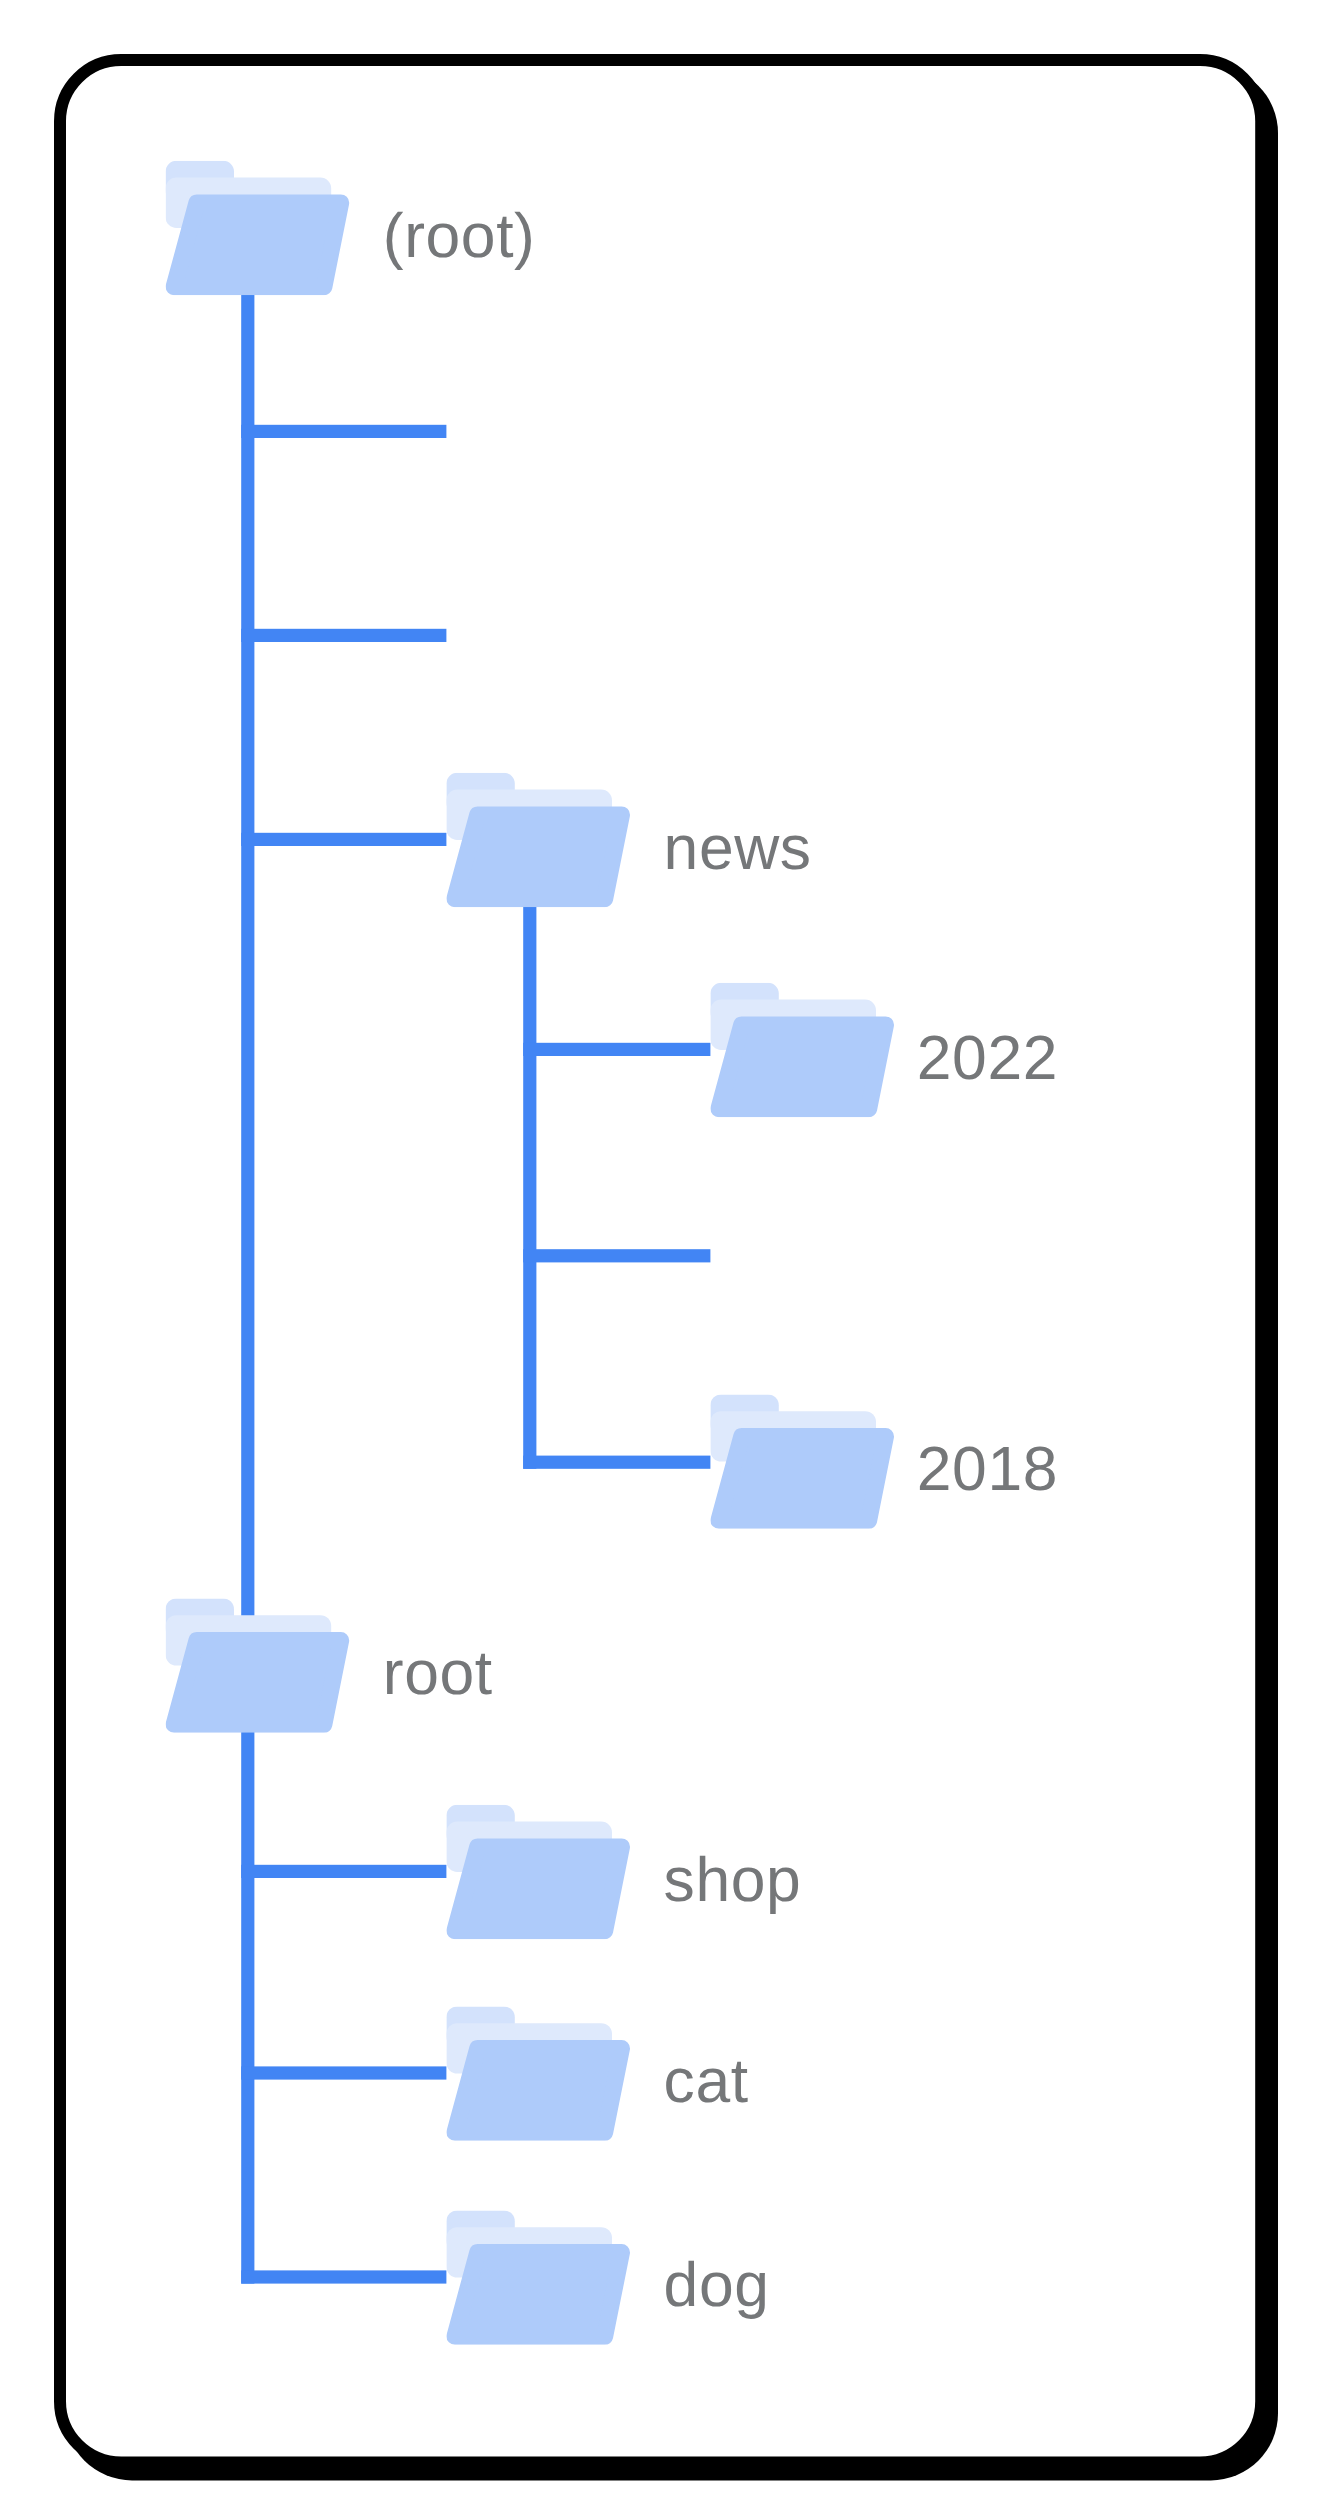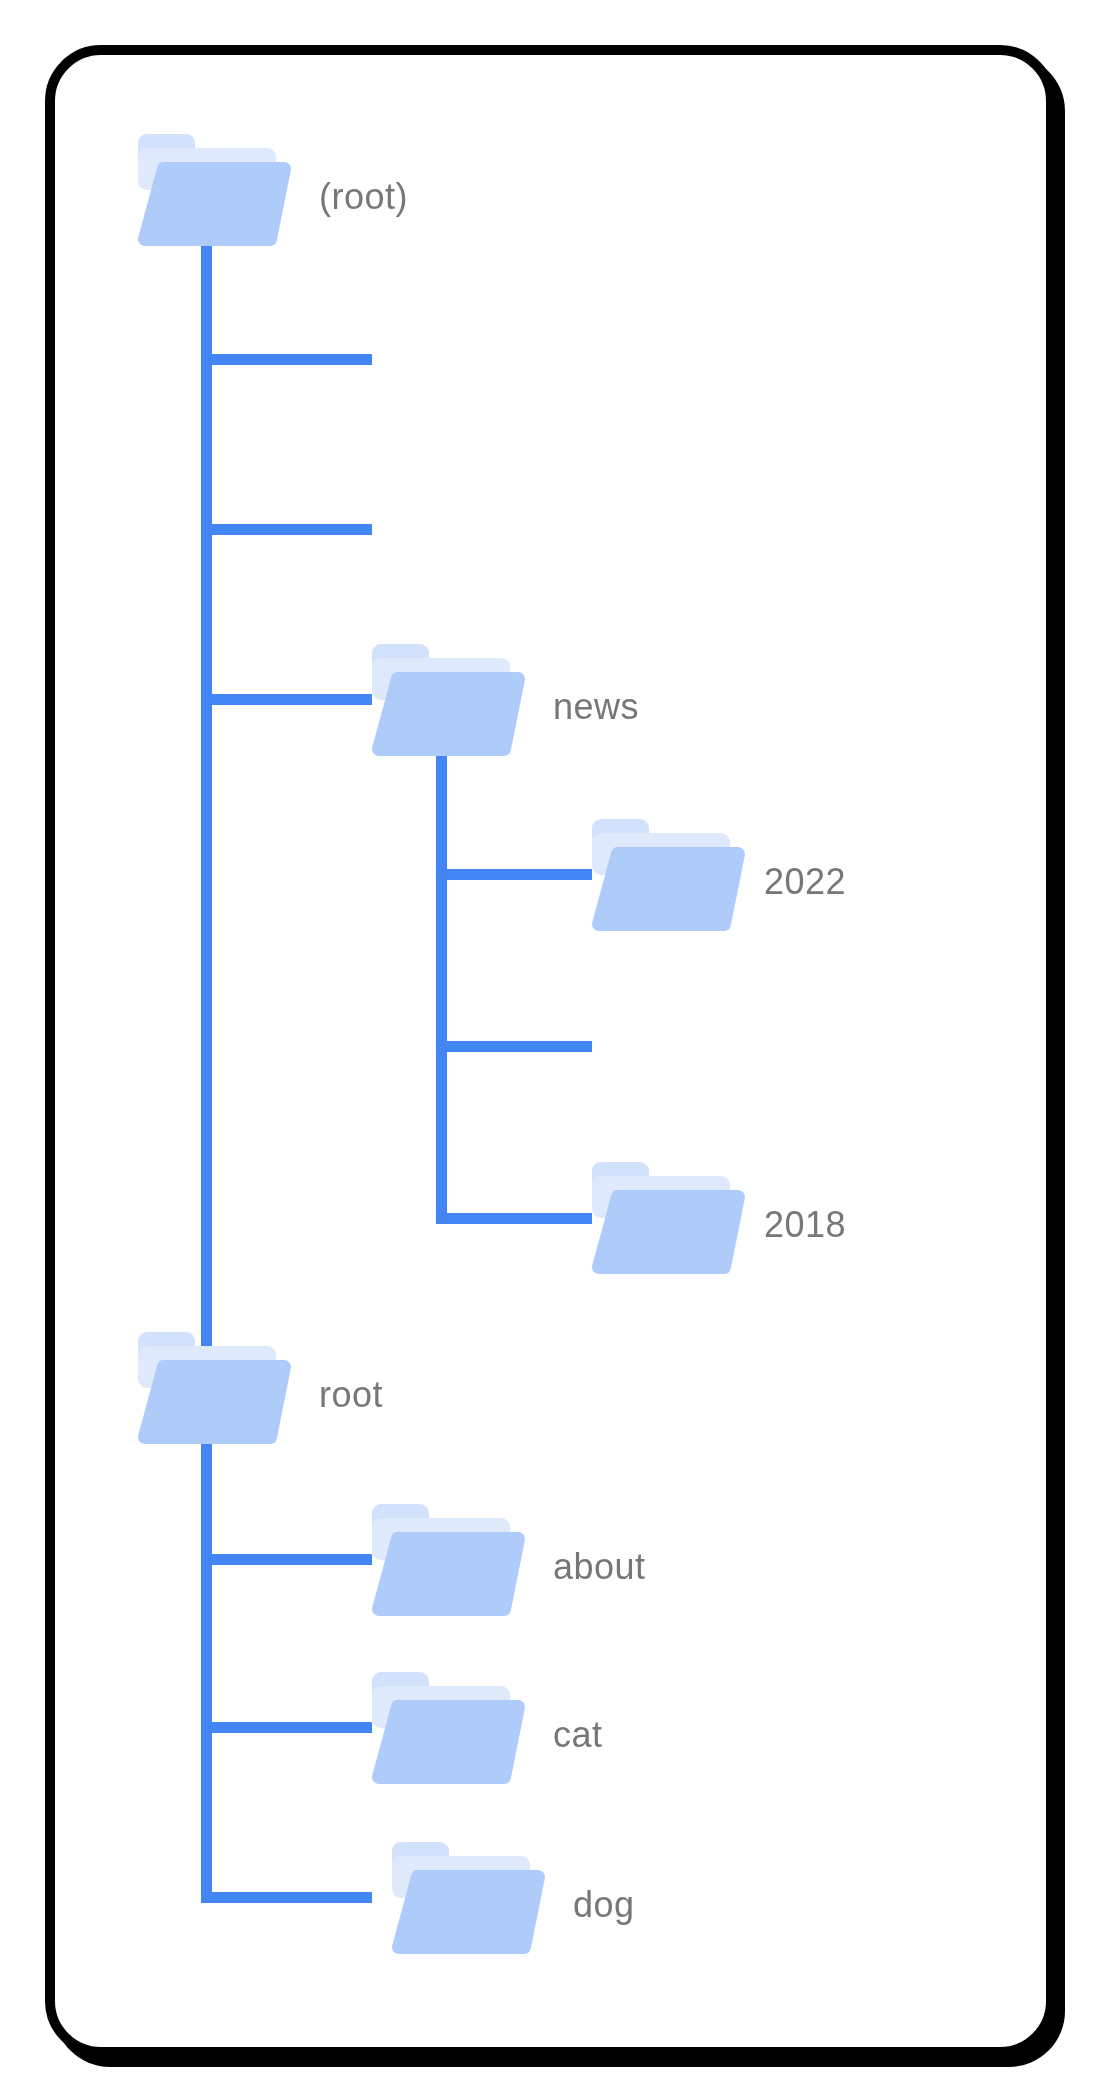--- a/index.html
+++ b/index.html
@@ -31,27 +31,27 @@
   .p-root    {left:138px;top:134px;}
   .p-about   {left:372px;top:304px;}
   .p-articles{left:372px;top:474px;}
   .p-news    {left:372px;top:644px;}
   .p-2022    {left:592px;top:819px;}
   .p-2023    {left:592px;top:991px;}
   .p-2024    {left:592px;top:1162px;}
   .p-shop    {left:138px;top:1332px;}
   .p-bird    {left:372px;top:1504px;}
   .p-cat     {left:372px;top:1672px;}
-  .p-dog     {left:392px;top:1842px;text-decoration:underline;}
+  .p-dog     {left:372px;top:1842px;text-decoration:underline;}
   .folder{position:absolute;left:0;top:0;display:block;}
   .tab{fill:#D3E2FC;}
   .flap{fill:#DEE9FC;}
   .front{fill:#AECBFA;stroke:#AECBFA;stroke-width:14;stroke-linejoin:round;}
   .label{
-    position:absolute;left:181px;top:34px;font-size:36px;line-height:58px;
+    position:absolute;left:181px;top:34px;font-size:52px;line-height:58px;
     color:#757779;letter-spacing:0.5px;white-space:nowrap;text-align:right;
   }
   .d2 .label{left:172px;}
 </style>
 </head>
 <body>
 
 <div class="canvas">
   <div class="card"></div>
 
@@ -114,21 +114,21 @@
     </svg>
     <span class="label">root</span>
   </div>
 
   <div class="node p-bird d2">
     <svg class="folder" width="154" height="112" viewBox="0 0 154 112">
       <rect class="tab" x="0" y="0" width="57" height="34" rx="9"></rect>
       <rect class="flap" x="0" y="14" width="138" height="42" rx="9"></rect>
       <path class="front" d="M 26,35 L 146,35 L 132,105 L 7,105 Z"></path>
     </svg>
-    <span class="label" style="left:181px">about</span>
+    <span class="label" style="left:181px">shop</span>
   </div>
 
   <div class="node p-cat d2">
     <svg class="folder" width="154" height="112" viewBox="0 0 154 112">
       <rect class="tab" x="0" y="0" width="57" height="34" rx="9"></rect>
       <rect class="flap" x="0" y="14" width="138" height="42" rx="9"></rect>
       <path class="front" d="M 26,35 L 146,35 L 132,105 L 7,105 Z"></path>
     </svg>
     <span class="label" style="left:181px">cat</span>
   </div>

